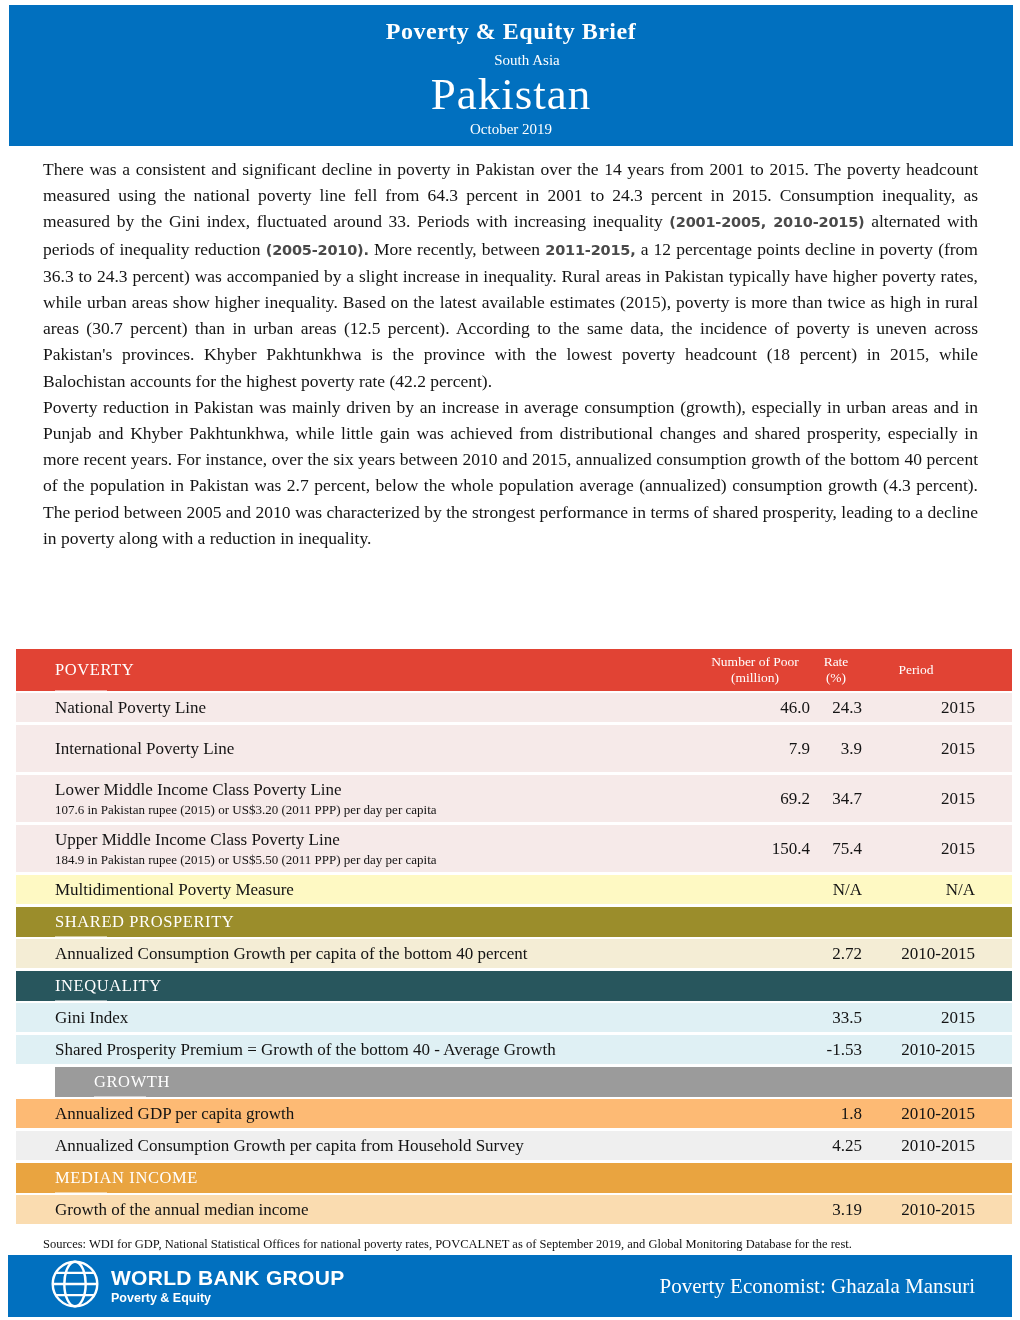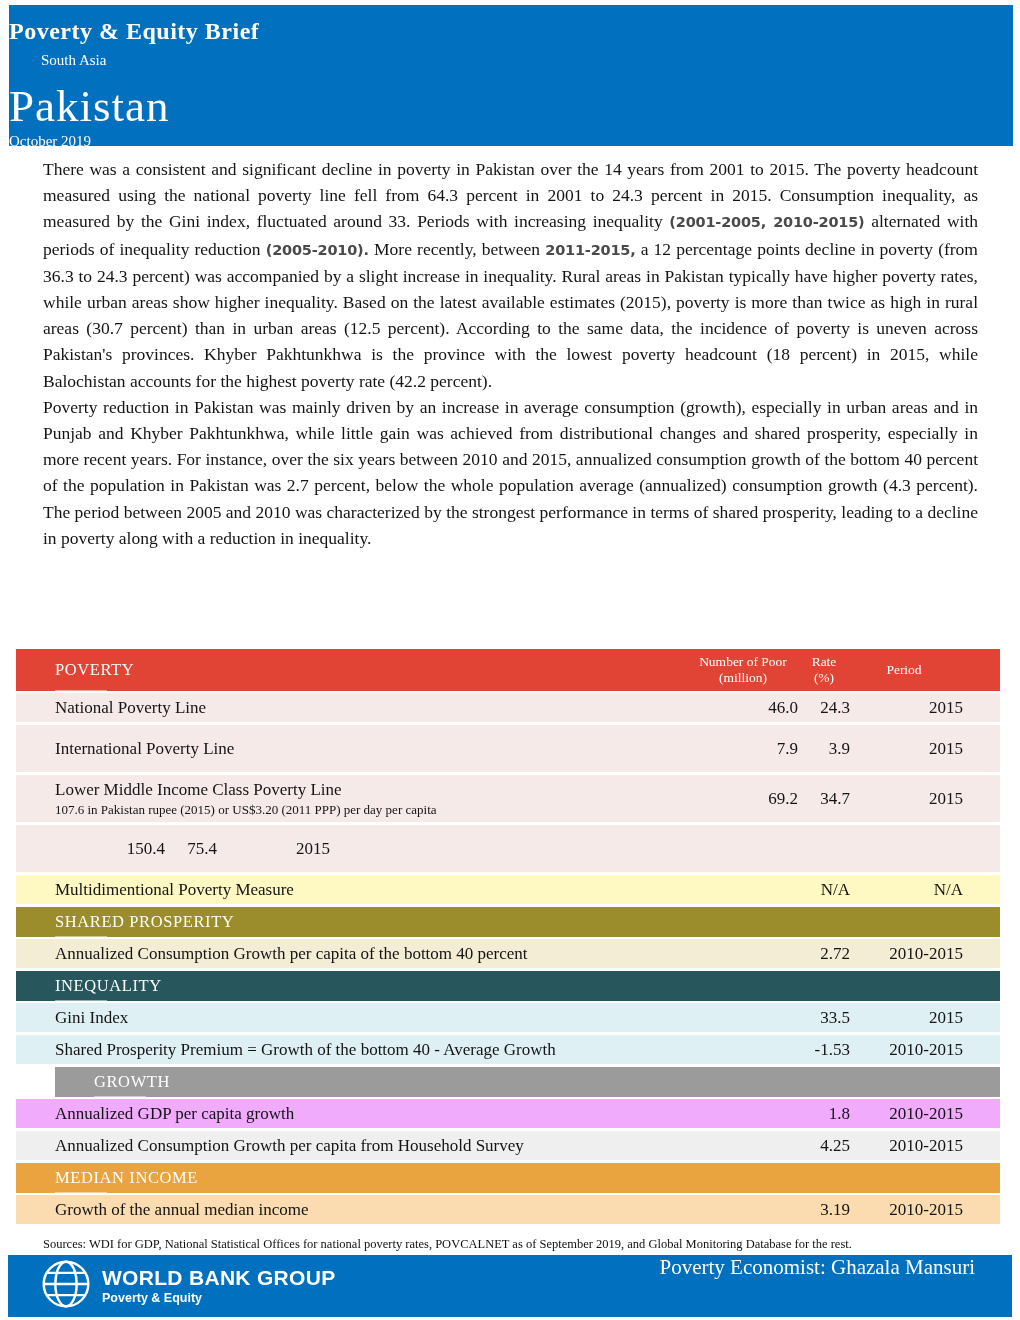--- a/index.html
+++ b/index.html
@@ -7,38 +7,38 @@
   body {
     width:1020px; height:1320px; position:relative;
     font-family:"Liberation Serif","DejaVu Serif",serif;
     color:#141414;
   }
   .page { position:absolute; inset:0; background:#fff; overflow:hidden; }
 
   
   .banner {
     position:absolute; left:9px; right:7px; top:5px; height:141px;
-    color:#fff; padding-top:13px;
+    text-align:center; color:#fff; padding-top:13px;
   }
   .banner-title { font-size:24px; font-weight:bold; letter-spacing:0.5px; }
   .banner-region { font-size:15px; margin-top:7px;margin-left:32px; }
-  .banner-country { font-size:45px; line-height:48px; margin-top:13px; letter-spacing:1px; }
+  .banner-country { font-size:45px; line-height:48px; margin-top:1px; letter-spacing:1px; }
   .banner-date { font-size:15px; margin-top:3px; }
 
   
   .intro { position:absolute; left:43px; right:42px; top:156px; }
   .para { font-size:17.5px; line-height:26.2px; text-align:justify; }
   .para + .para { margin-top:0; }
   .seg-sans {
     font-family:"DejaVu Sans","Liberation Sans",sans-serif;
     font-size:14.5px; font-weight:bold; color:#4a4a4a; letter-spacing:-0.2px;
   }
 
   
-  .table-wrap { position:absolute; left:8px; right:20px; top:649px;padding-left:8px; }
+  .table-wrap { position:absolute; left:8px; right:8px; top:649px;padding-left:8px; }
   .sec-bar {
     position:relative; display:flex; align-items:center;
     height:32px; padding-left:39px; padding-right:37px;
     color:#fff; border-bottom:2px solid #fff;
   }
   .sec-bar.first { height:44px; }
   .sec-bar::after {
     content:""; position:absolute; left:39px; bottom:-2px;
     width:52px; height:3px; background:rgba(255,255,255,0.5);
   }
@@ -59,22 +59,22 @@
   .sub { font-size:13px; margin-top:2px; }
   .cell { font-size:17px; text-align:right; }
   .cell.c1 { width:110px; }
   .cell.c2 { width:52px; }
   .cell.cp { width:113px; }
 
   
   .sources { position:absolute; left:43px; top:1237px; font-size:12.5px; color:#111; }
   .footer {
     position:absolute; left:8px; right:8px; top:1255px; height:62px;
-    display:flex; justify-content:space-between;
-    padding:0 37px 0 32px; color:#fff;
+    display:flex; align-items:center; justify-content:space-between;
+    padding:0 37px 0 41px; color:#fff;
   }
   .logo { display:flex; align-items:center; gap:10px; }
   .logo-text { font-family:"Liberation Sans","DejaVu Sans",sans-serif; line-height:1; }
   .logo-org { font-size:21px; font-weight:bold; letter-spacing:0.3px; }
   .logo-sub { font-size:12.5px; font-weight:bold; margin-top:4px; }
   .economist { font-size:21px; }
 </style>
 </head>
 <body>
 
@@ -124,20 +124,24 @@
       <div class="row two" style="background: rgb(246, 234, 233);">
         <div class="lbl-block">
           <div class="lbl">Lower Middle Income Class Poverty Line</div>
           <div class="sub">107.6 in Pakistan rupee (2015) or US$3.20 (2011 PPP) per day per capita</div>
         </div>
         <div class="cell c1">69.2</div>
         <div class="cell c2">34.7</div>
         <div class="cell cp">2015</div>
       </div>
       <div class="row two" style="background: rgb(246, 234, 233);">
+        <div class="lbl-block">
+          <div class="lbl">Upper Middle Income Class Poverty Line</div>
+          <div class="sub">184.9 in Pakistan rupee (2015) or US$5.50 (2011 PPP) per day per capita</div>
+        </div>
         <div class="cell c1">150.4</div>
         <div class="cell c2">75.4</div>
         <div class="cell cp">2015</div>
       </div>
       <div class="row" style="background: #fef9c3;">
         <div class="lbl-block">
           <div class="lbl">Multidimentional Poverty Measure</div>
         </div>
         <div class="cell c1"></div>
         <div class="cell c2">N/A</div>
@@ -169,21 +173,21 @@
         <div class="lbl-block">
           <div class="lbl">Shared Prosperity Premium = Growth of the bottom 40 - Average Growth</div>
         </div>
         <div class="cell c1"></div>
         <div class="cell c2">-1.53</div>
         <div class="cell cp">2010-2015</div>
       </div>
       <div class="sec-bar" style="background: rgb(155, 155, 155); margin-left: 39px;">
         <span class="sec-title">GROWTH</span>
       </div>
-      <div class="row" style="background: #f0abfc;">
+      <div class="row" style="background: #fdba74;">
         <div class="lbl-block">
           <div class="lbl">Annualized GDP per capita growth</div>
         </div>
         <div class="cell c1"></div>
         <div class="cell c2">1.8</div>
         <div class="cell cp">2010-2015</div>
       </div>
       <div class="row" style="background: rgb(239, 239, 239);">
         <div class="lbl-block">
           <div class="lbl">Annualized Consumption Growth per capita from Household Survey</div>

